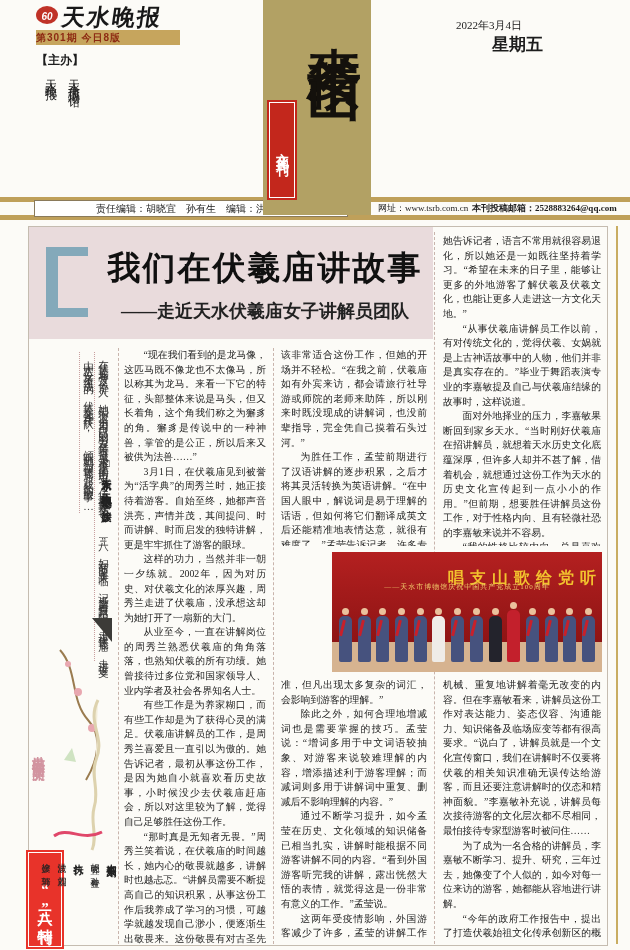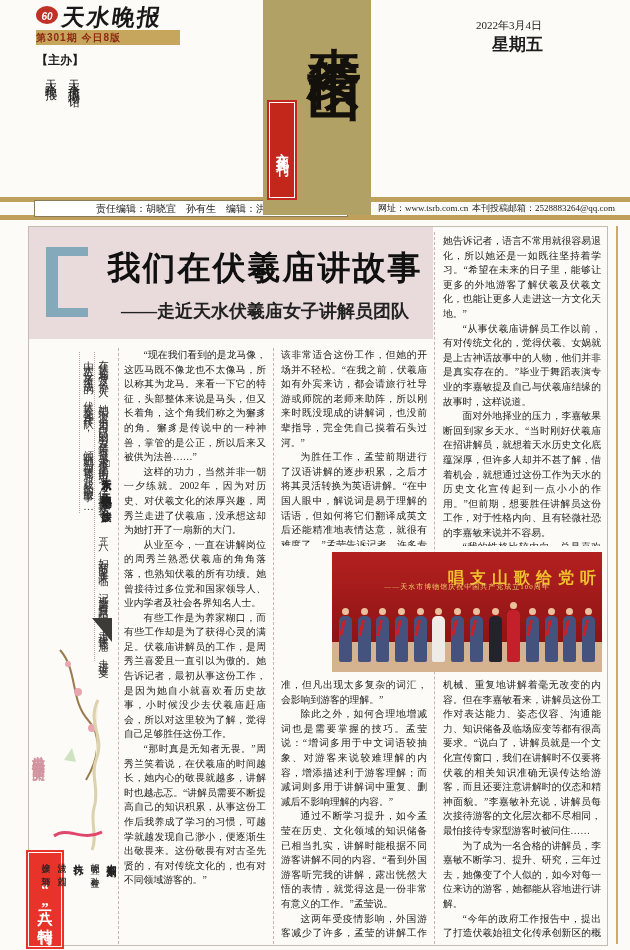--- a/index.html
+++ b/index.html
@@ -17,28 +17,28 @@
   .orgs{left:36px;top:70px;height:130px;writing-mode:vertical-rl;text-orientation:upright;
         font-size:12px;letter-spacing:3px;}
   .orgs span{display:block;margin-left:6px;}
 
   .masthead{left:263px;top:0;width:108px;height:215px;background:#b2a164;z-index:5;}
   .masthead-title{position:absolute;right:10px;top:4px;height:210px;writing-mode:vertical-rl;text-orientation:upright;
                   font-size:54px;font-weight:900;line-height:1;letter-spacing:10px;color:#14110c;}
   .seal{position:absolute;left:6px;top:102px;width:24px;height:94px;background:#c3271c;color:#fff;
         writing-mode:vertical-rl;text-orientation:upright;font-size:13px;font-weight:bold;letter-spacing:4px;
         text-align:center;border:1px solid #fff;box-shadow:0 0 0 2px #c3271c;line-height:24px;}
-  .date{left:476px;top:18px;font-size:11px;color:#222;}
+  .date{left:456px;top:18px;font-size:11px;color:#222;}
   .weekday{left:492px;top:33px;font-size:17px;font-weight:bold;}
 
   .band{left:0;width:630px;height:5px;background:#bfa05a;}
   .editors-box{left:34px;top:200px;width:312px;height:15px;border:1px solid #8a7a5a;background:#fff;
                font-size:10px;line-height:15px;text-align:center;z-index:4;}
   .site-text{left:378px;top:202px;font-size:9px;z-index:4;}
-  .email-text{left:472px;top:202px;font-size:9px;font-weight:normal;z-index:4;}
+  .email-text{left:472px;top:202px;font-size:9px;font-weight:bold;z-index:4;}
 
   
   .content-box{left:28px;top:226px;width:578px;height:718px;border:1px solid #c5bcb0;}
   .gold-line{left:616px;top:226px;width:2px;height:718px;background:#c9ad62;}
 
   
   .headline{left:29px;top:227px;width:404px;height:112px;background:#e9dbdc;}
   .bracket{left:46px;top:247px;width:42px;height:70px;}
   .bracket::before{content:"";position:absolute;left:0;top:0;width:12px;height:70px;background:#84a9ba;}
   .bracket::after{content:"";position:absolute;left:0;top:0;width:42px;height:9px;background:#84a9ba;
@@ -146,20 +146,21 @@
     <span>洪波 刘霞</span>
     <span>徐媛 郭琦</span>
   </div>
 
   <div class="abs vdash" style="left:118px;top:348px;height:596px"></div>
   <div class="abs vdash" style="left:273px;top:348px;height:596px"></div>
   <div class="abs vdash" style="left:434px;top:232px;height:712px"></div>
 
   <div class="abs col" style="left:124px;top:348px;width:142px;height:596px">
       <p>“现在我们看到的是龙马像，这匹马既不像龙也不太像马，所以称其为龙马。来看一下它的特征，头部整体来说是马头，但又长着角，这个角我们称之为獬豸的角。獬豸是传说中的一种神兽，掌管的是公正，所以后来又被供为法兽……”</p>
+      <p>3月1日，在伏羲庙见到被誉为“活字典”的周秀兰时，她正接待着游客。自始至终，她都声音洪亮，声情并茂，其间提问、时而讲解、时而启发的独特讲解，更是牢牢抓住了游客的眼球。</p>
       <p>这样的功力，当然并非一朝一夕练就。2002年，因为对历史、对伏羲文化的浓厚兴趣，周秀兰走进了伏羲庙，没承想这却为她打开了一扇新的大门。</p>
       <p>从业至今，一直在讲解岗位的周秀兰熟悉伏羲庙的角角落落，也熟知伏羲的所有功绩。她曾接待过多位党和国家领导人、业内学者及社会各界知名人士。</p>
       <p>有些工作是为养家糊口，而有些工作却是为了获得心灵的满足。伏羲庙讲解员的工作，是周秀兰喜爱且一直引以为傲的。她告诉记者，最初从事这份工作，是因为她自小就喜欢看历史故事，小时候没少去伏羲庙赶庙会，所以对这里较为了解，觉得自己足够胜任这份工作。</p>
       <p>“那时真是无知者无畏。”周秀兰笑着说，在伏羲庙的时间越长，她内心的敬畏就越多，讲解时也越忐忑。“讲解员需要不断提高自己的知识积累，从事这份工作后我养成了学习的习惯，可越学就越发现自己渺小，便逐渐生出敬畏来。这份敬畏有对古圣先贤的，有对传统文化的，也有对不同领域游客的。”</p>
     </div>
   <div class="abs col cont" style="left:281px;top:348px;width:146px;height:198px">
       <p>该非常适合这份工作，但她的开场并不轻松。“在我之前，伏羲庙如有外宾来访，都会请旅行社导游或师院的老师来助阵，所以刚来时既没现成的讲解词，也没前辈指导，完全凭自己摸着石头过河。”</p>
       <p>为胜任工作，孟莹前期进行了汉语讲解的逐步积累，之后才将其灵活转换为英语讲解。“在中国人眼中，解说词是易于理解的话语，但如何将它们翻译成英文后还能精准地表情达意，就很有难度了。”孟莹告诉记者，许多专有名词很难翻译，不知道标准是什么，只能在与接待的外国游客共同探讨中进一步斟酌，例如八卦、阴阳等。“不能将汉语的名词直接翻译成英文，用词必须通俗易懂，</p>
     </div>
   <div class="abs col cont" style="left:281px;top:678px;width:146px;height:264px">

